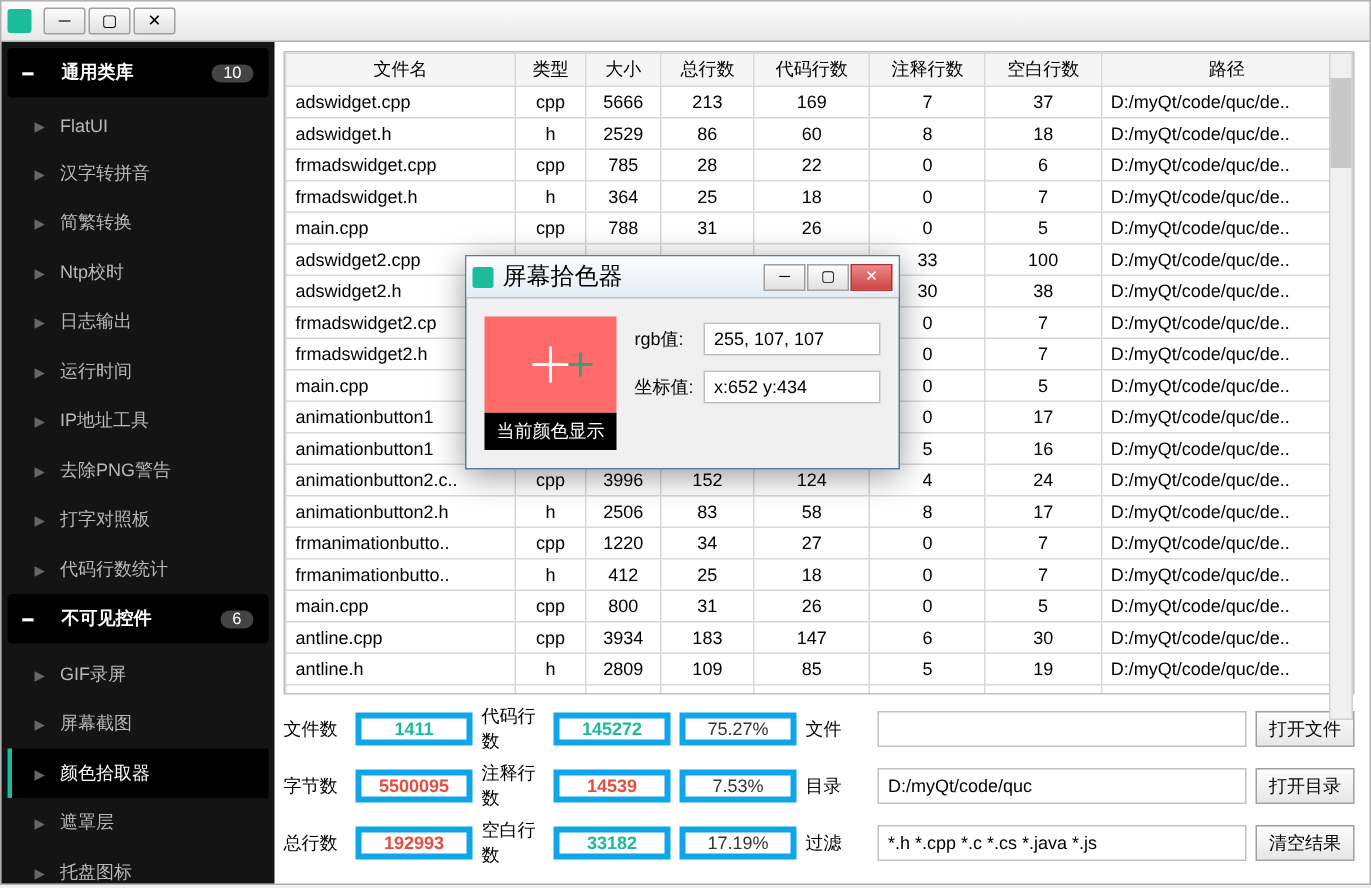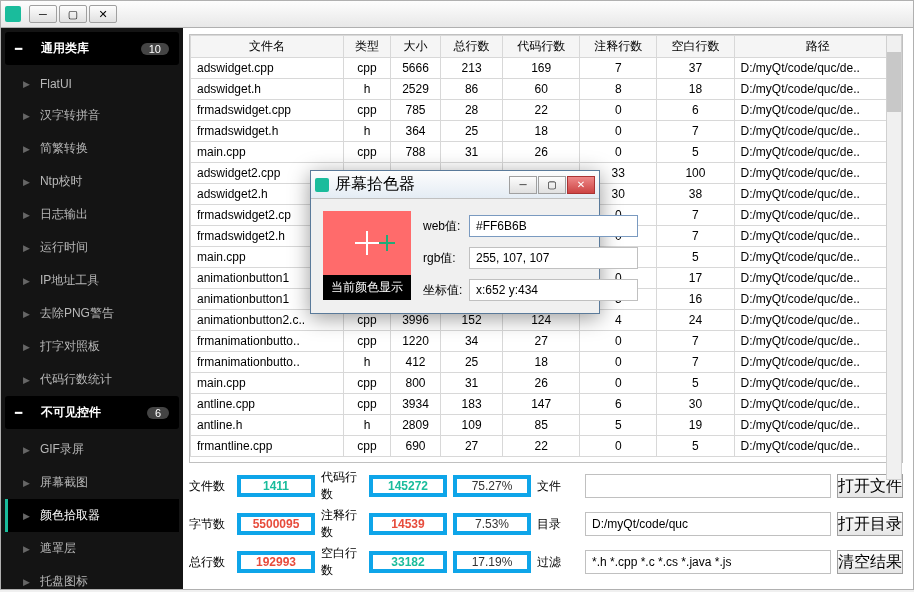--- a/index.html
+++ b/index.html
@@ -34,21 +34,21 @@
 .scrollbar-v .thumb { width: 14px; height: 60px; background: #c8c8c8; position: absolute; top: 16px; }
 
 .stats { padding-top: 6px; }
 .stats-row { display: flex; align-items: center; gap: 6px; margin-bottom: 4px; }
 .stats-row label { width: 42px; text-align: left; }
 .statbox { width: 78px; height: 22px; border: 4px solid #0ea5e9; display: inline-flex; align-items: center; justify-content: center; font-weight: bold; }
 .c-teal { color: #1abc9c; }
 .c-red { color: #e74c3c; }
 .statbox.grey { font-weight: normal; color: #333; }
 .txtfield { flex: 1; height: 24px; border: 1px solid #c0c0c0; padding: 0 6px; display: flex; align-items: center; background: #fff; }
-.btn { width: 66px; height: 24px; border: 1px solid #a0a0a0; background: linear-gradient(#fdfdfd,#e6e6e6); cursor: pointer; font-size: 16px; }
+.btn { width: 66px; height: 24px; border: 1px solid #a0a0a0; background: linear-gradient(#fdfdfd,#e6e6e6); cursor: pointer; font-size: 12px; }
 
 
 .dialog { position: absolute; left: 310px; top: 170px; width: 290px; background: #f0f0f0; border: 1px solid #5a7a9a; box-shadow: 0 4px 20px rgba(0,0,0,0.4); z-index: 10; }
 .dialog-titlebar { height: 28px; background: linear-gradient(#fdfdfd,#e4ecf4); display: flex; align-items: center; padding: 0 4px; border-bottom: 1px solid #c0c0c0; }
 .dialog-titlebar .app-icon { width: 14px; height: 14px; background: #1abc9c; border-radius: 2px; margin-right: 6px; }
 .dialog-titlebar .title { flex: 1; font-size: 16px; }
 .dialog-titlebar .wbtn2 { width: 28px; height: 18px; border: 1px solid #a0a0a0; background: linear-gradient(#fdfdfd,#e0e0e0); margin-left: 1px; text-align: center; line-height: 16px; font-size: 10px; cursor: pointer; }
 .dialog-titlebar .wbtn2.close { background: linear-gradient(#e88,#c44); color: #fff; border-color: #a33; }
 .dialog-body { padding: 12px; display: flex; gap: 12px; }
 .swatch-wrap { width: 88px; }
@@ -288,20 +288,30 @@
               <td>animationbutton2.c..</td>
               <td>cpp</td>
               <td>3996</td>
               <td>152</td>
               <td>124</td>
               <td>4</td>
               <td>24</td>
               <td>D:/myQt/code/quc/de..</td>
             </tr>
             <tr>
+              <td>animationbutton2.h</td>
+              <td>h</td>
+              <td>2506</td>
+              <td>83</td>
+              <td>58</td>
+              <td>8</td>
+              <td>17</td>
+              <td>D:/myQt/code/quc/de..</td>
+            </tr>
+            <tr>
               <td>frmanimationbutto..</td>
               <td>cpp</td>
               <td>1220</td>
               <td>34</td>
               <td>27</td>
               <td>0</td>
               <td>7</td>
               <td>D:/myQt/code/quc/de..</td>
             </tr>
             <tr>
@@ -410,24 +420,20 @@
       <div class="swatch" style="background:#FF6B6B">
         <span class="plus-h"></span>
           <span class="plus-v"></span>
         <span class="plus-h2"></span>
           <span class="plus-v2"></span>
       </div>
       <div class="swatch-label">当前颜色显示</div>
     </div>
     <div class="dialog-fields">
       <div class="row">
-        <label>web值:</label>
-        <input type="text" value="#FF6B6B" style="">
-      </div>
-      <div class="row">
         <label>rgb值:</label>
         <span class="val">255, 107, 107</span>
       </div>
       <div class="row">
         <label>坐标值:</label>
         <span class="val">x:652   y:434</span>
       </div>
     </div>
   </div>
 </div>

